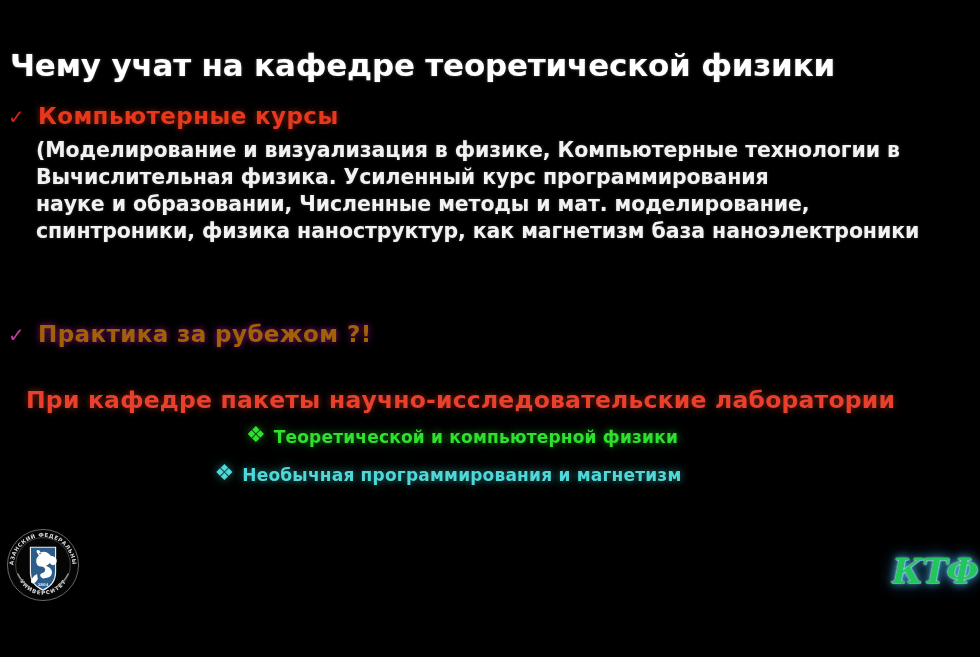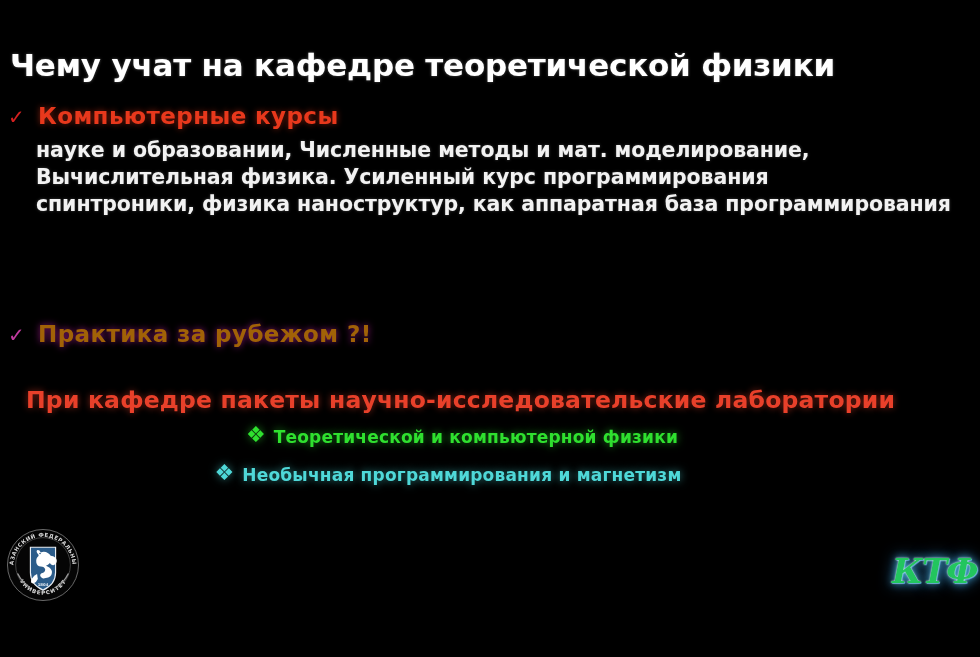--- a/index.html
+++ b/index.html
@@ -173,23 +173,24 @@
 <div id="slide">
 
   <div class="slide-title">Чему учат на кафедре теоретической физики</div>
 
   <div class="check-row" id="bullet-computer">
     <span class="check-mark">✓</span>
     <span class="check-label">Компьютерные курсы</span>
   </div>
 
   <div class="body-text">
+    <span class="line">(Моделирование и визуализация в физике, Компьютерные технологии в</span>
+    <span class="line">Вычислительная физика. Усиленный курс программирования</span>
     <span class="line">науке и образовании, Численные методы и мат. моделирование,</span>
-    <span class="line">Вычислительная физика. Усиленный курс программирования</span>
-    <span class="line">спинтроники, физика наноструктур, как аппаратная база программирования</span>
+    <span class="line">спинтроники, физика наноструктур, как магнетизм база наноэлектроники</span>
   </div>
 
   <div class="check-row" id="bullet-practice">
     <span class="check-mark">✓</span>
     <span class="check-label">Практика за рубежом ?!</span>
   </div>
 
   <div class="labs-heading">При кафедре пакеты научно-исследовательские лаборатории</div>
 
   <div class="lab-item" id="lab-theoretical">

